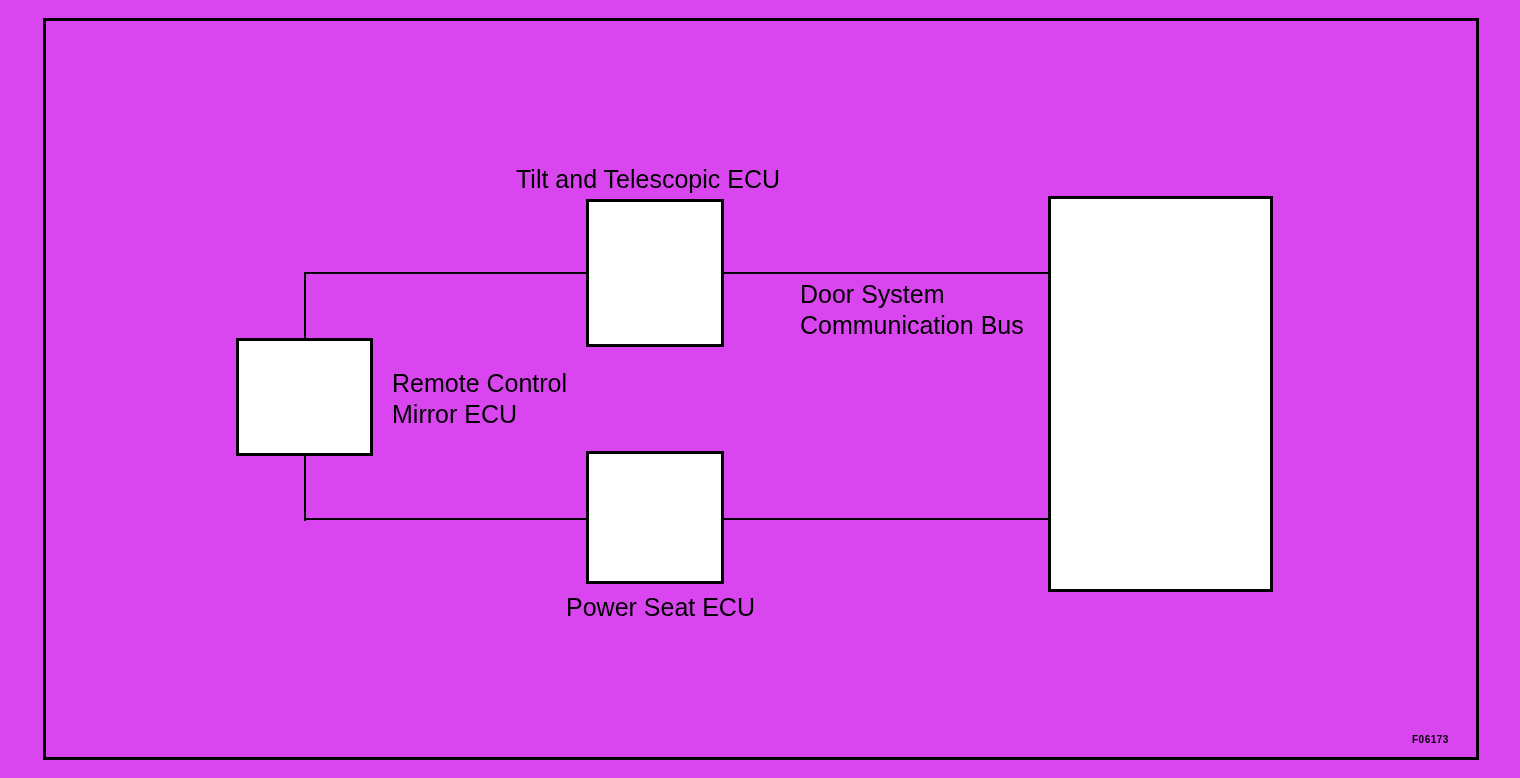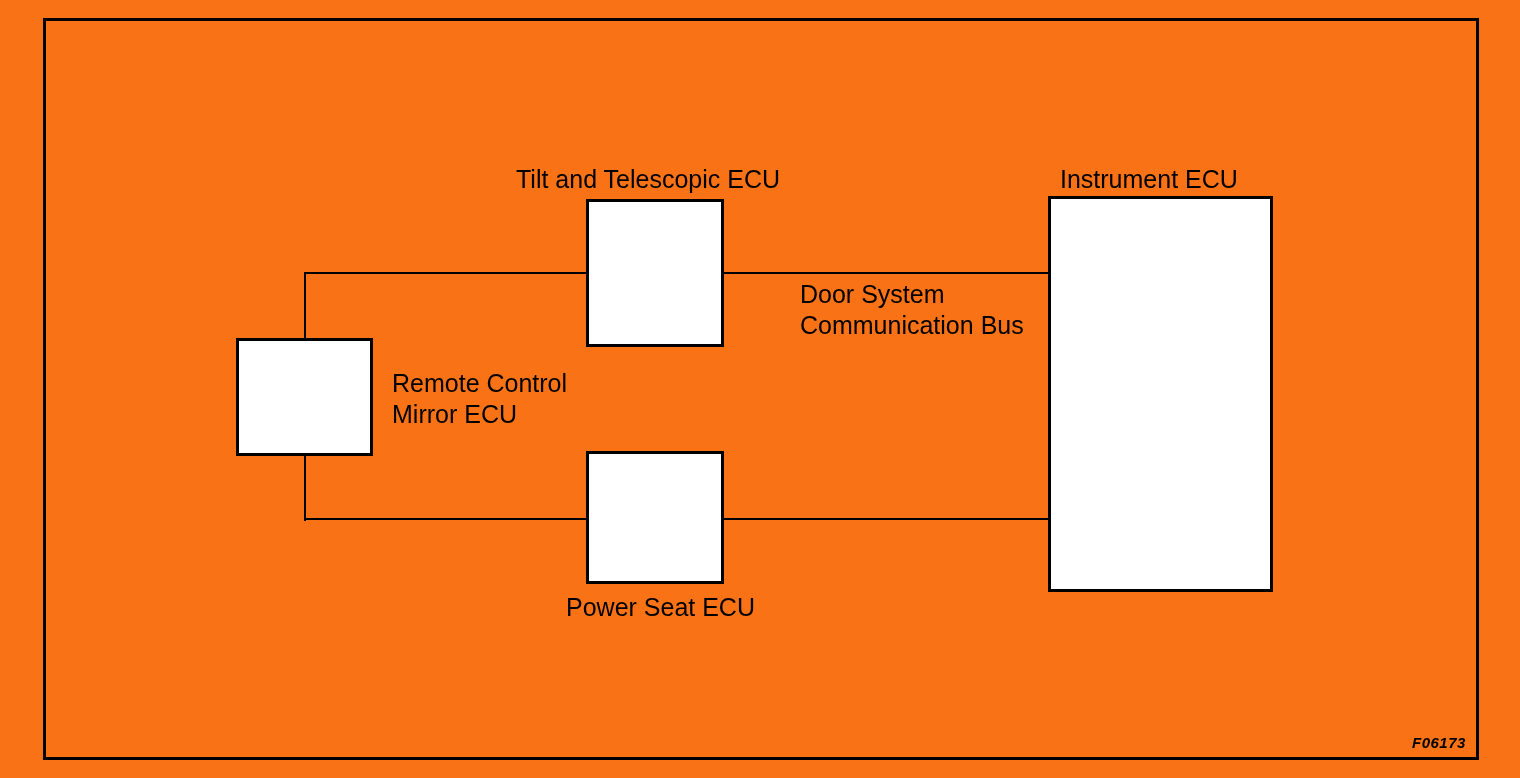--- a/index.html
+++ b/index.html
@@ -10,21 +10,21 @@
   }
   body {
     font-family: "Liberation Sans", sans-serif;
     -webkit-font-smoothing: antialiased;
   }
 
   #canvas {
     position: relative;
     width: 1520px;
     height: 778px;
-    background: #f97316;
+    background: #d946ef;
     overflow: hidden;
   }
 
   
   .frame {
     position: absolute;
     left: 43px;
     top: 18px;
     width: 1436px;
     height: 742px;
@@ -61,24 +61,23 @@
     line-height: 31px;
     white-space: pre-line;
     letter-spacing: 0px;
   }
 
   .fig-id {
     position: absolute;
     z-index: 3;
     color: #000000;
     font-family: "Liberation Sans", sans-serif;
-    font-size: 15px;
+    font-size: 10px;
     font-weight: bold;
     letter-spacing: 0.5px;
-    font-style: italic;
   }
 </style>
 </head>
 <body>
 
 <div id="canvas">
 
   <div class="frame"></div>
 
   <div class="wire wire-h" style="left:305px; top:272px; width:282px;"></div>
@@ -94,21 +93,20 @@
   <div class="ecu-box" style="left:586px; top:199px; width:138px; height:148px;"></div>
 
   <div class="ecu-box" style="left:1048px; top:196px; width:225px; height:396px;"></div>
 
   <div class="ecu-box" style="left:236px; top:338px; width:137px; height:118px;"></div>
 
   <div class="ecu-box" style="left:586px; top:451px; width:138px; height:133px;"></div>
 
   <div class="label" style="left:516px; top:164px;">Tilt and Telescopic ECU</div>
 
-  <div class="label" style="left:1060px; top:164px;">Instrument ECU</div>
 
   <div class="label" style="left:566px; top:592px;">Power Seat ECU</div>
 
   <div class="label" style="left:392px; top:368px;">Remote Control
 Mirror ECU</div>
 
   <div class="label" style="left:800px; top:279px;">Door System
 Communication Bus</div>
 
   <div class="fig-id" style="left:1412px; top:734px;">F06173</div>

